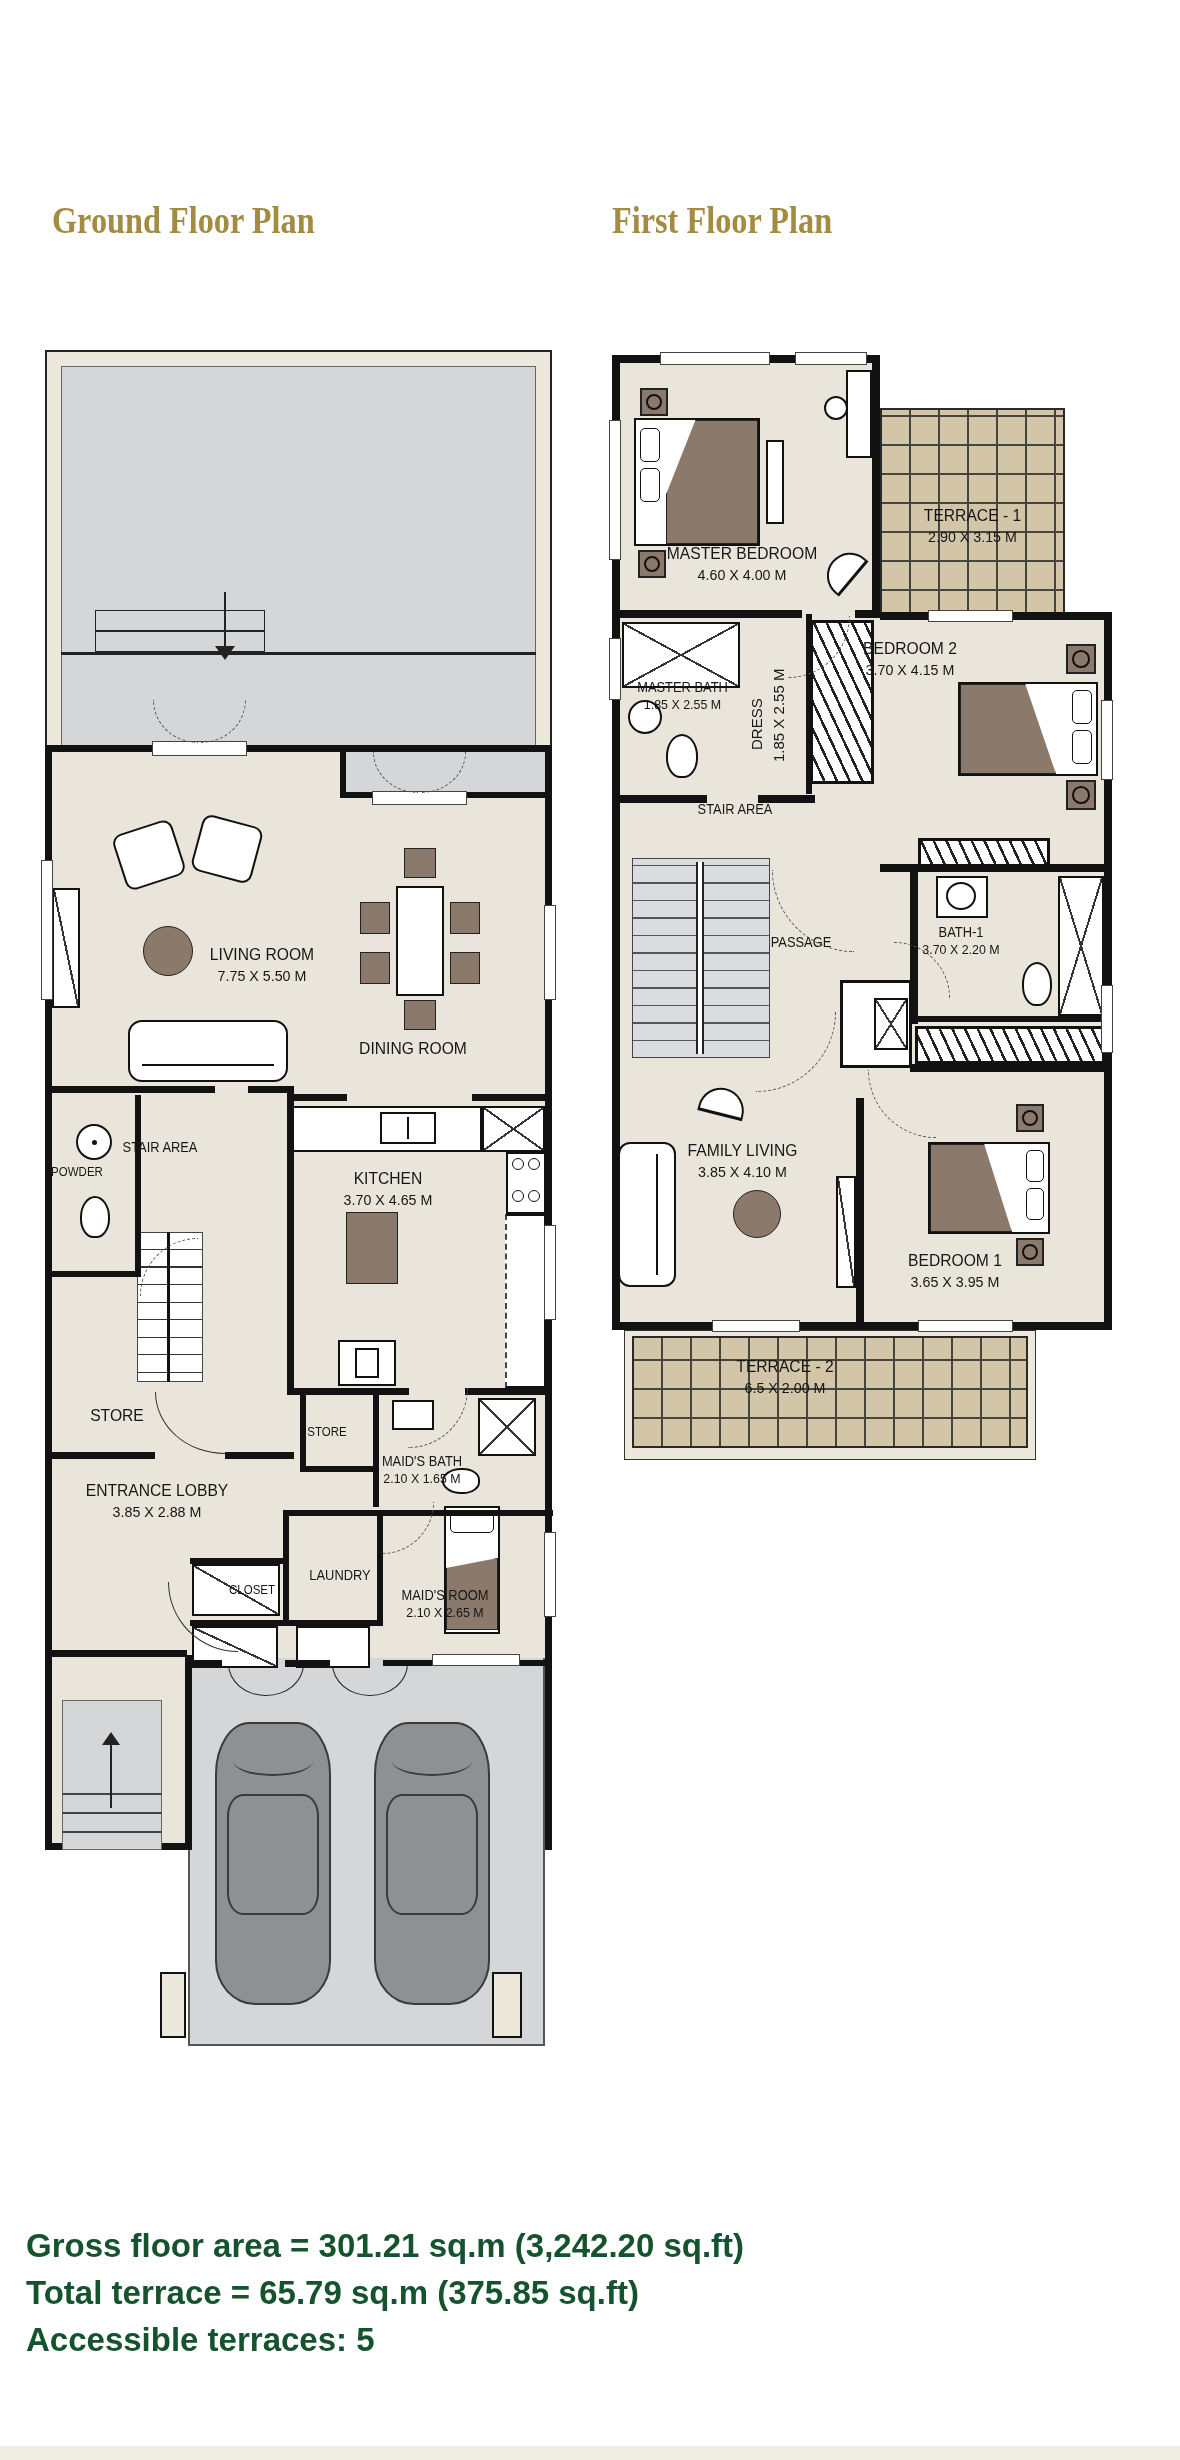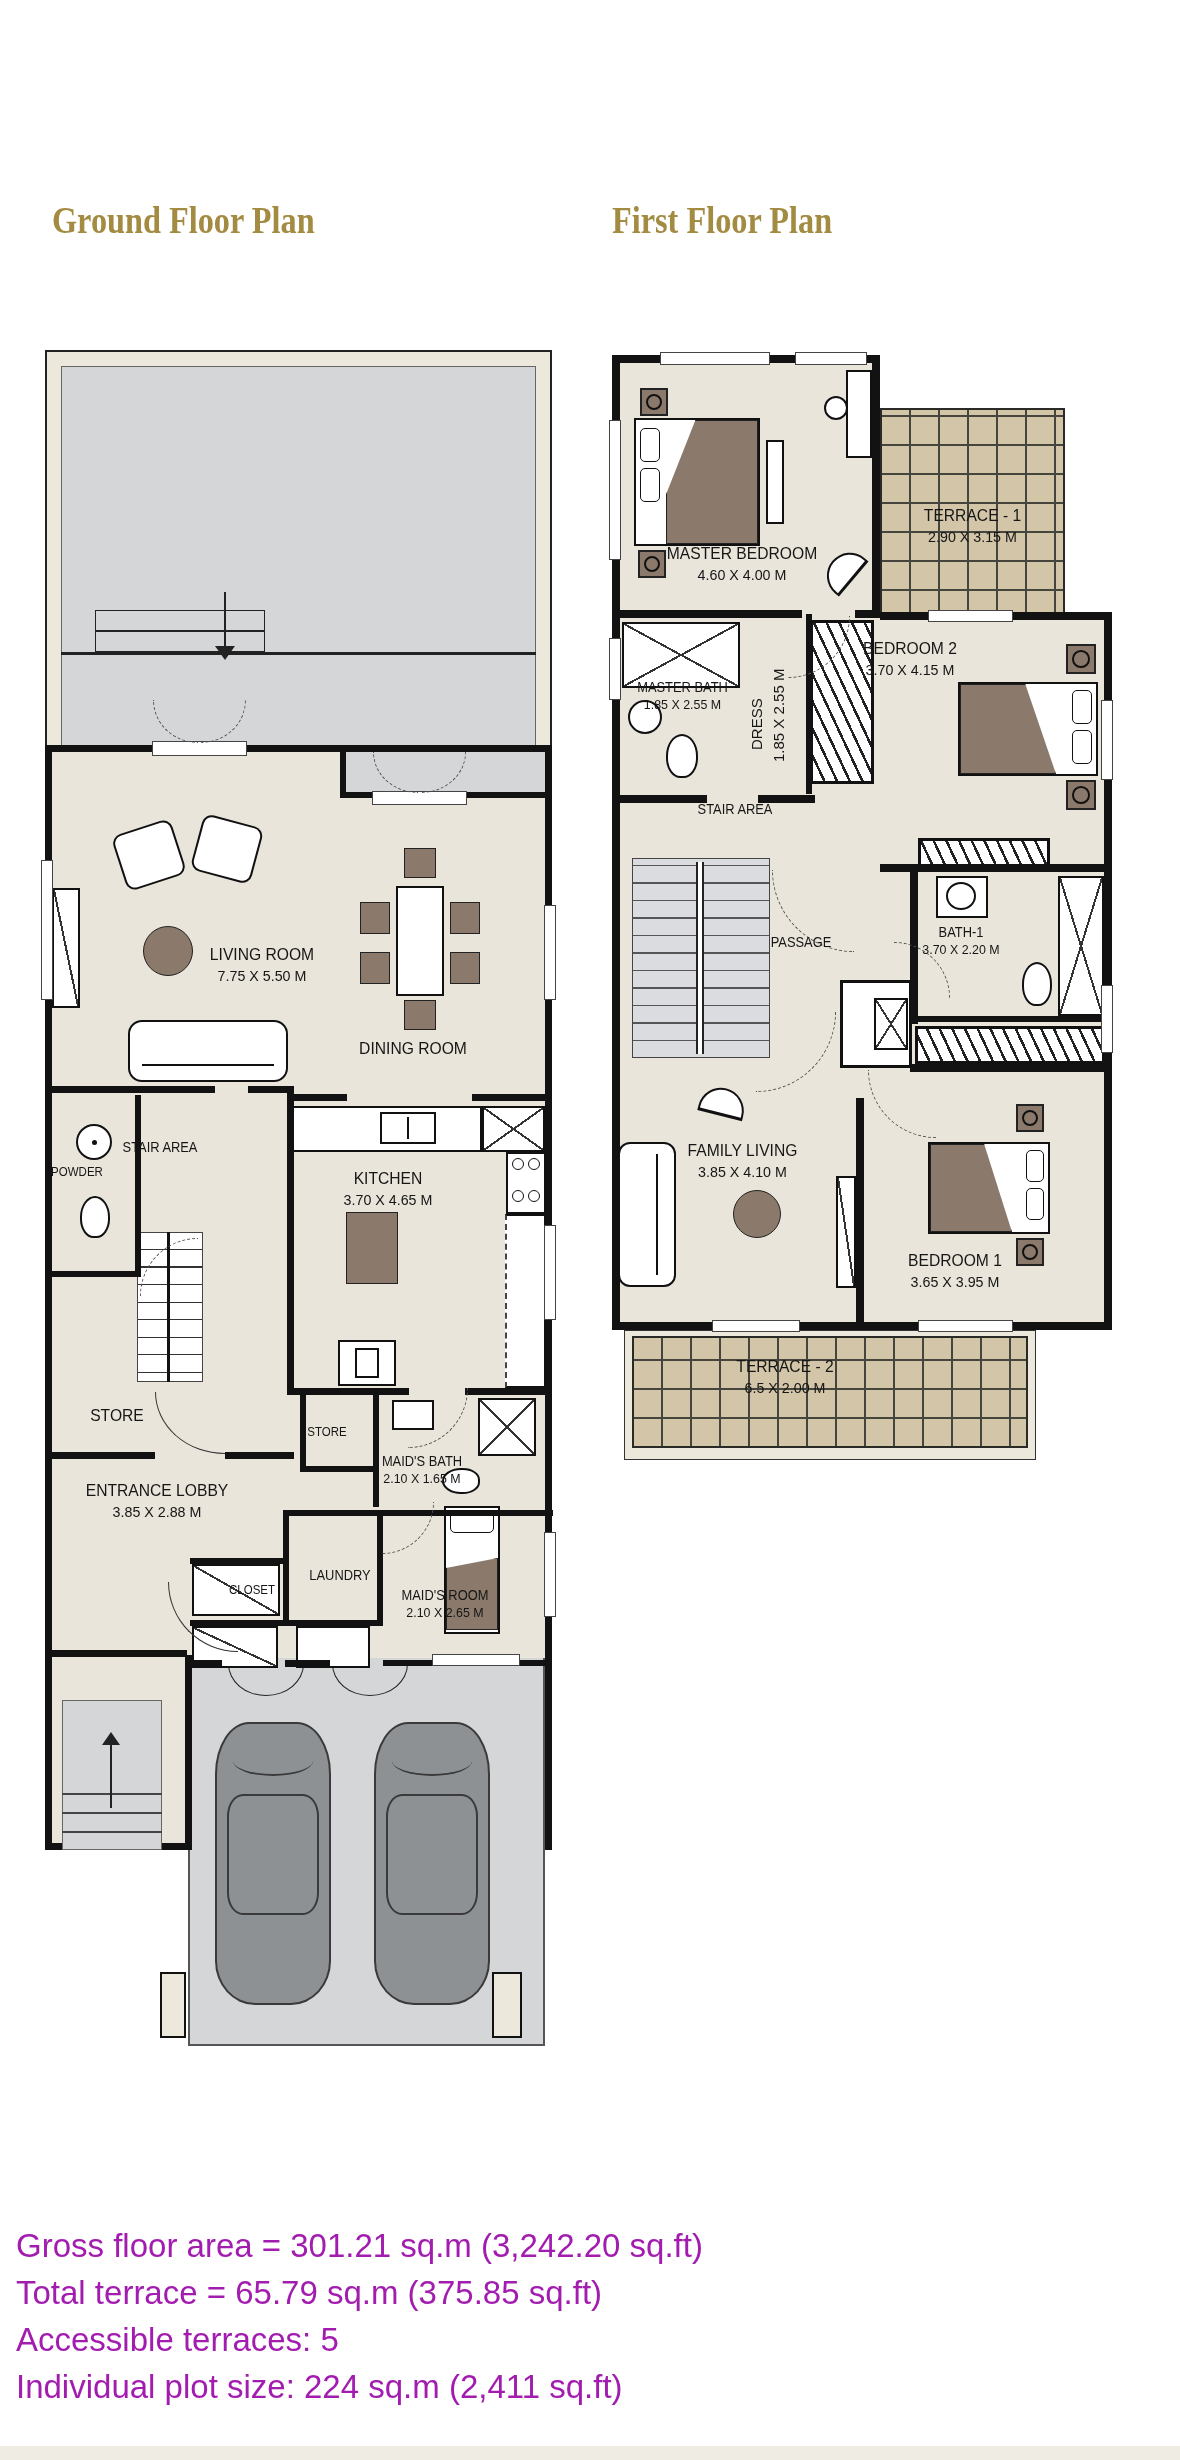--- a/index.html
+++ b/index.html
@@ -15,21 +15,21 @@
   .plan-h { position:absolute; font-family:"Liberation Serif", serif; font-weight:700; color:#a38b42;
             font-size:38px; transform:scaleX(.85); transform-origin:left center; white-space:nowrap; }
   .lbl { position:absolute; text-align:center; color:#161616; line-height:1.32; z-index:20;
          transform:scaleX(.92); }
   .lbl .nm { display:block; font-size:17px; }
   .lbl .dm { display:block; font-size:15.5px; }
   .lbl.sm .nm { font-size:14px; } .lbl.sm .dm { font-size:13.5px; }
   .lbl.xs .nm { font-size:12.5px; }
   .vlbl { position:absolute; writing-mode:vertical-rl; transform:rotate(180deg); font-size:15px;
           color:#161616; z-index:20; white-space:nowrap; }
-  .stats { position:absolute; left:16px; top:2222px; width:860px; color:#a21caf; }
+  .stats { position:absolute; left:26px; top:2222px; width:860px; color:#14532d;font-weight:bold; }
   .stats p { font-size:33px; line-height:47px; }
   .botstrip { position:absolute; left:0; top:2446px; width:1180px; height:14px; background:#efece4; }
 
   
   .wl   { position:absolute; background:#121212; z-index:10; }
   .beige{ position:absolute; background:#e9e5da; z-index:1; }
   .gray { position:absolute; background:#d4d6d8; }
   .win  { position:absolute; background:#fff; border:1.5px solid #444; z-index:12; }
   .box  { position:absolute; background:#fff; border:2px solid #111; z-index:8; }
   .brown{ position:absolute; background:#8b7a6c; border:1.5px solid #222; z-index:8; }
@@ -377,17 +377,16 @@
     <div class="lbl" style="left:655px;top:1356px;width:260px;">
       <span class="nm">TERRACE - 2</span>
       <span class="dm">6.5 X 2.00 M</span>
     </div>
   </section>
 
   <footer class="stats">
     <p>Gross floor area = 301.21 sq.m (3,242.20 sq.ft)</p>
     <p>Total terrace = 65.79 sq.m (375.85 sq.ft)</p>
     <p>Accessible terraces: 5</p>
-    <p>Individual plot size: 224 sq.m (2,411 sq.ft)</p>
   </footer>
   <div class="botstrip"></div>
 
 </div>
 
 </body></html>

